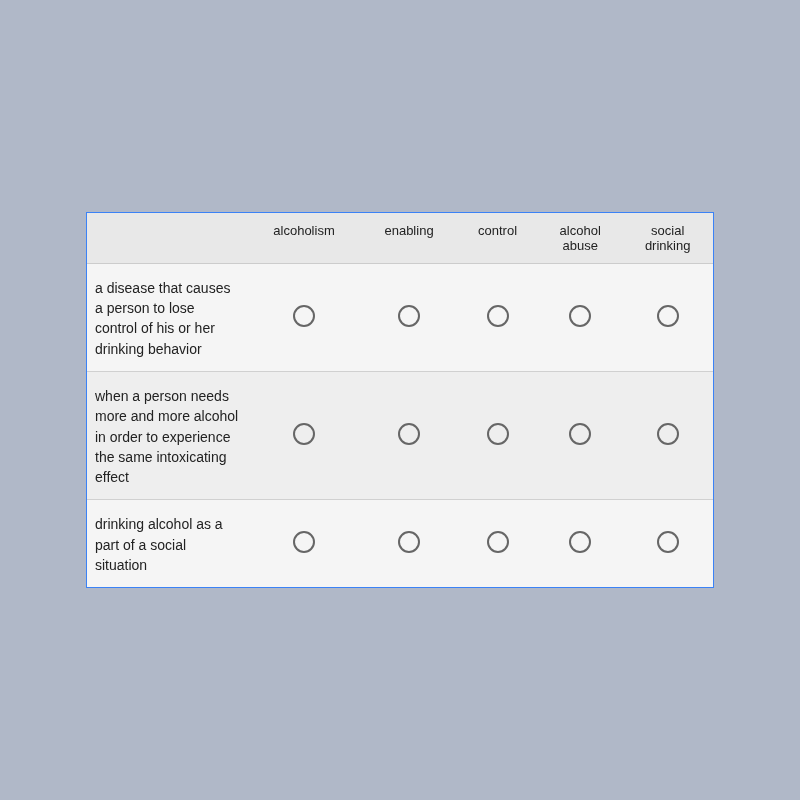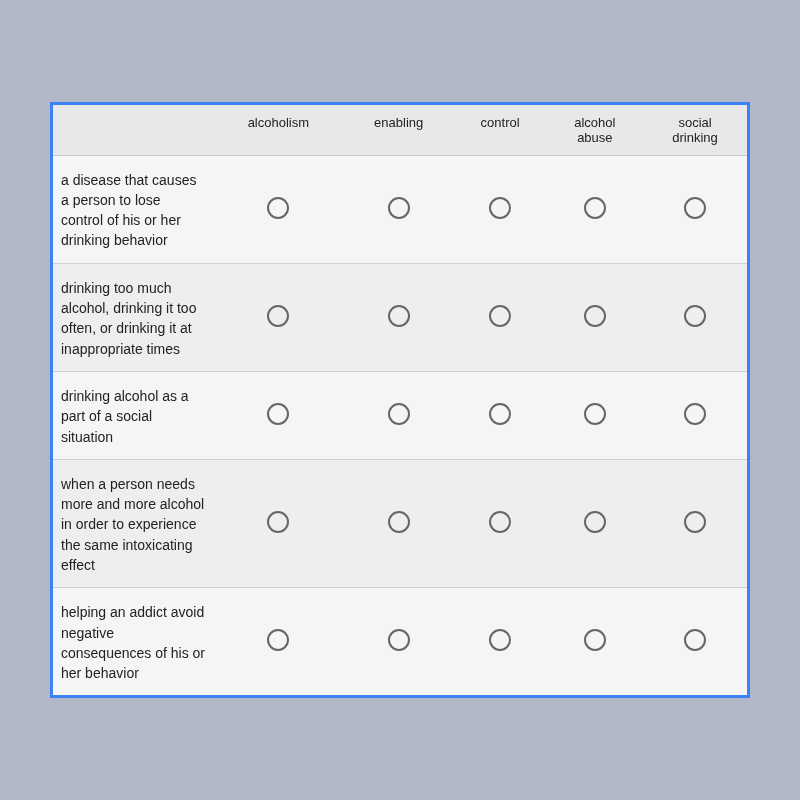--- a/index.html
+++ b/index.html
@@ -13,22 +13,22 @@
       display: flex;
       justify-content: center;
       align-items: center;
       width: 800px;
       height: 800px;
       font-family: Arial, sans-serif;
     }
 
     .table-container {
       background-color: #15803d;
-      border: 3px solid #3b82f6;
-      width: 700px;
+      border: 1px solid #3b82f6;
+      width: 628px;
       overflow: hidden;
     }
 
     table {
       width: 100%;
       border-collapse: collapse;
       font-size: 13px;
     }
 
     thead tr th {
@@ -105,46 +105,30 @@
     <tbody>
       <tr>
         <td>a disease that causes a person to lose control of his or her drinking behavior</td>
         <td class="radio-cell"><span class="radio-circle"></span></td>
         <td class="radio-cell"><span class="radio-circle"></span></td>
         <td class="radio-cell"><span class="radio-circle"></span></td>
         <td class="radio-cell"><span class="radio-circle"></span></td>
         <td class="radio-cell"><span class="radio-circle"></span></td>
       </tr>
       <tr>
-        <td>drinking too much alcohol, drinking it too often, or drinking it at inappropriate times</td>
+        <td>when a person needs more and more alcohol in order to experience the same intoxicating effect</td>
         <td class="radio-cell"><span class="radio-circle"></span></td>
         <td class="radio-cell"><span class="radio-circle"></span></td>
         <td class="radio-cell"><span class="radio-circle"></span></td>
         <td class="radio-cell"><span class="radio-circle"></span></td>
         <td class="radio-cell"><span class="radio-circle"></span></td>
       </tr>
       <tr>
         <td>drinking alcohol as a part of a social situation</td>
         <td class="radio-cell"><span class="radio-circle"></span></td>
         <td class="radio-cell"><span class="radio-circle"></span></td>
         <td class="radio-cell"><span class="radio-circle"></span></td>
         <td class="radio-cell"><span class="radio-circle"></span></td>
         <td class="radio-cell"><span class="radio-circle"></span></td>
       </tr>
-      <tr>
-        <td>when a person needs more and more alcohol in order to experience the same intoxicating effect</td>
-        <td class="radio-cell"><span class="radio-circle"></span></td>
-        <td class="radio-cell"><span class="radio-circle"></span></td>
-        <td class="radio-cell"><span class="radio-circle"></span></td>
-        <td class="radio-cell"><span class="radio-circle"></span></td>
-        <td class="radio-cell"><span class="radio-circle"></span></td>
-      </tr>
-      <tr>
-        <td>helping an addict avoid negative consequences of his or her behavior</td>
-        <td class="radio-cell"><span class="radio-circle"></span></td>
-        <td class="radio-cell"><span class="radio-circle"></span></td>
-        <td class="radio-cell"><span class="radio-circle"></span></td>
-        <td class="radio-cell"><span class="radio-circle"></span></td>
-        <td class="radio-cell"><span class="radio-circle"></span></td>
-      </tr>
     </tbody>
   </table>
 </div>
 
 </body></html>

